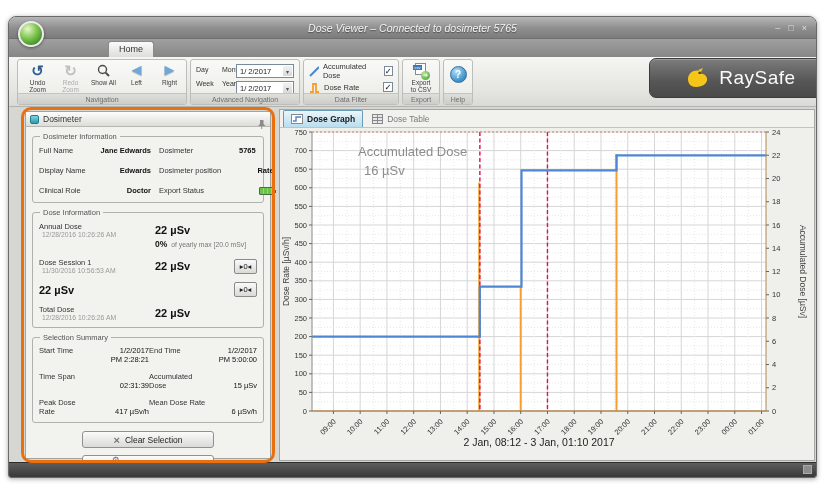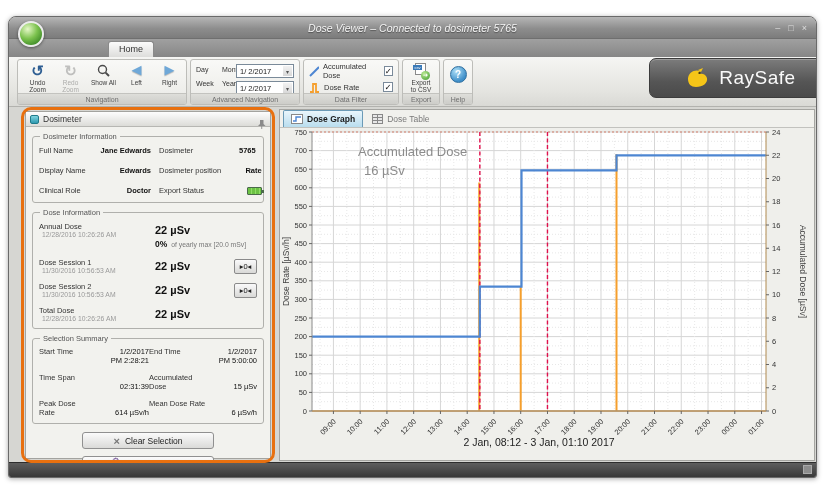--- a/index.html
+++ b/index.html
@@ -280,21 +280,21 @@
           </svg>
       </span>
     </div>
 
     <div class="groupbox">
       <span class="gcap">Dosimeter Information</span>
       <div class="info-grid">
         <span>Full Name</span>
         <span class="val">Jane Edwards</span>
         <span>Dosimeter</span>
-        <span class="val" style="padding-right:6px">5765</span>
+        <span class="val" style="padding-right:18px">5765</span>
 
         <span>Display Name</span>
         <span class="val">Edwards</span>
         <span>Dosimeter position</span>
         <span class="val" style="padding-right:0">Rate</span>
 
         <span>Clinical Role</span>
         <span class="val">Doctor</span>
         <span>Export Status</span>
         <span class="battery"></span>
@@ -316,24 +316,20 @@
       </div>
       <div class="dose-row" style="margin-top:9px;">
         <div class="dose-left">
           <div class="dlabel">Dose Session 1</div>
           <div class="dts">11/30/2016 10:56:53 AM</div>
         </div>
         <div class="dval">22 µSv</div>
         <div class="reset-btn">▸0◂</div>
       </div>
       <div class="dose-row" style="margin-top:8px;">
-        <div class="dose-left">
-          <div class="dlabel">Dose Session 2</div>
-          <div class="dts">11/30/2016 10:56:53 AM</div>
-        </div>
         <div class="dval">22 µSv</div>
         <div class="reset-btn">▸0◂</div>
       </div>
       <div class="dose-row" style="margin-top:8px;">
         <div class="dose-left">
           <div class="dlabel">Total Dose</div>
           <div class="dts">12/28/2016 10:26:26 AM</div>
         </div>
         <div class="dval">22 µSv</div>
       </div>
@@ -352,21 +348,21 @@
           <span>1/2/2017</span><br>
           <span>PM 5:00:00</span>
         </span>
 
         <span>Time Span</span>
         <span class="sval" style="align-self:end">02:31:39</span>
         <span>Accumulated Dose</span>
         <span class="sval" style="align-self:end">15 µSv</span>
 
         <span>Peak Dose Rate</span>
-        <span class="sval" style="align-self:end">614 µSv/h</span>
+        <span class="sval" style="align-self:end">417 µSv/h</span>
         <span>Mean Dose Rate</span>
         <span class="sval" style="align-self:end">6 µSv/h</span>
       </div>
     </div>
 
     <div class="btn clear-btn">
       <span class="x-ic">×</span>
       <span>Clear Selection</span>
     </div>
     <div class="btn options-btn">

